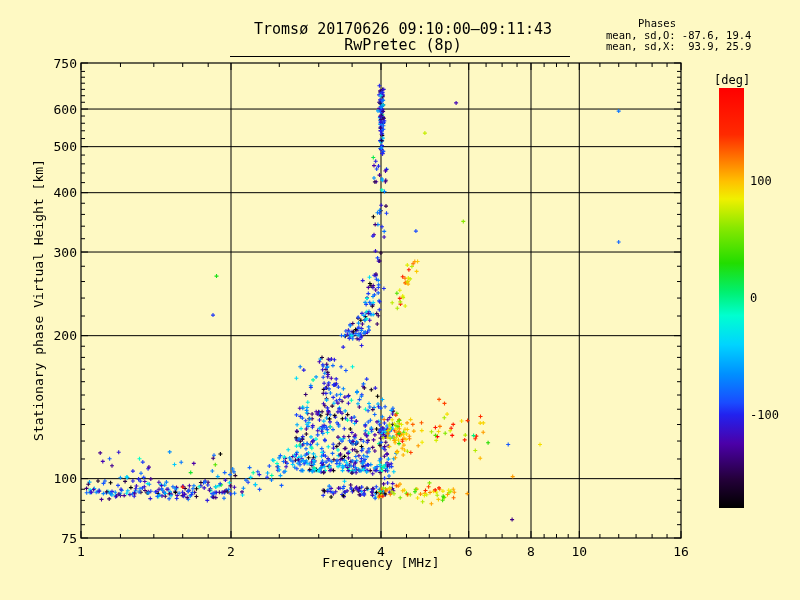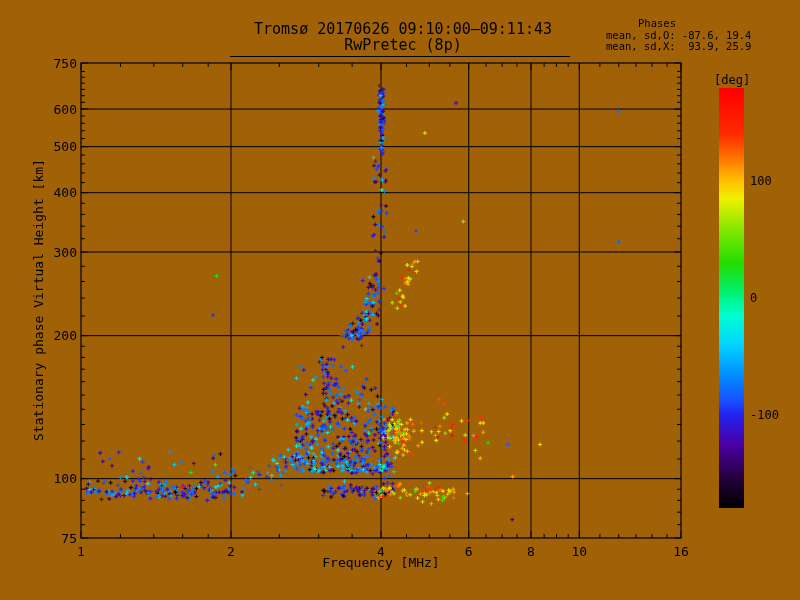--- a/index.html
+++ b/index.html
@@ -1,16 +1,16 @@
 <!DOCTYPE html>
 <html><head>
 <meta charset="utf-8">
 <style>
   html,body{margin:0;padding:0;background:#ffffff;}
-  .page{position:relative;width:800px;height:600px;background:#a16207;overflow:hidden;}
+  .page{position:relative;width:800px;height:600px;background:#fef9c3;overflow:hidden;}
   svg text{font-family:"DejaVu Sans Mono","Liberation Mono",monospace;fill:#000;white-space:pre;}
   .title-txt{font-size:15px;}
   .stats-txt{font-size:10.5px;}
   .tick-txt{font-size:13px;}
   .axis-txt{font-size:13px;}
   .cb-txt{font-size:12px;}
 </style>
 </head>
 <body>
 

